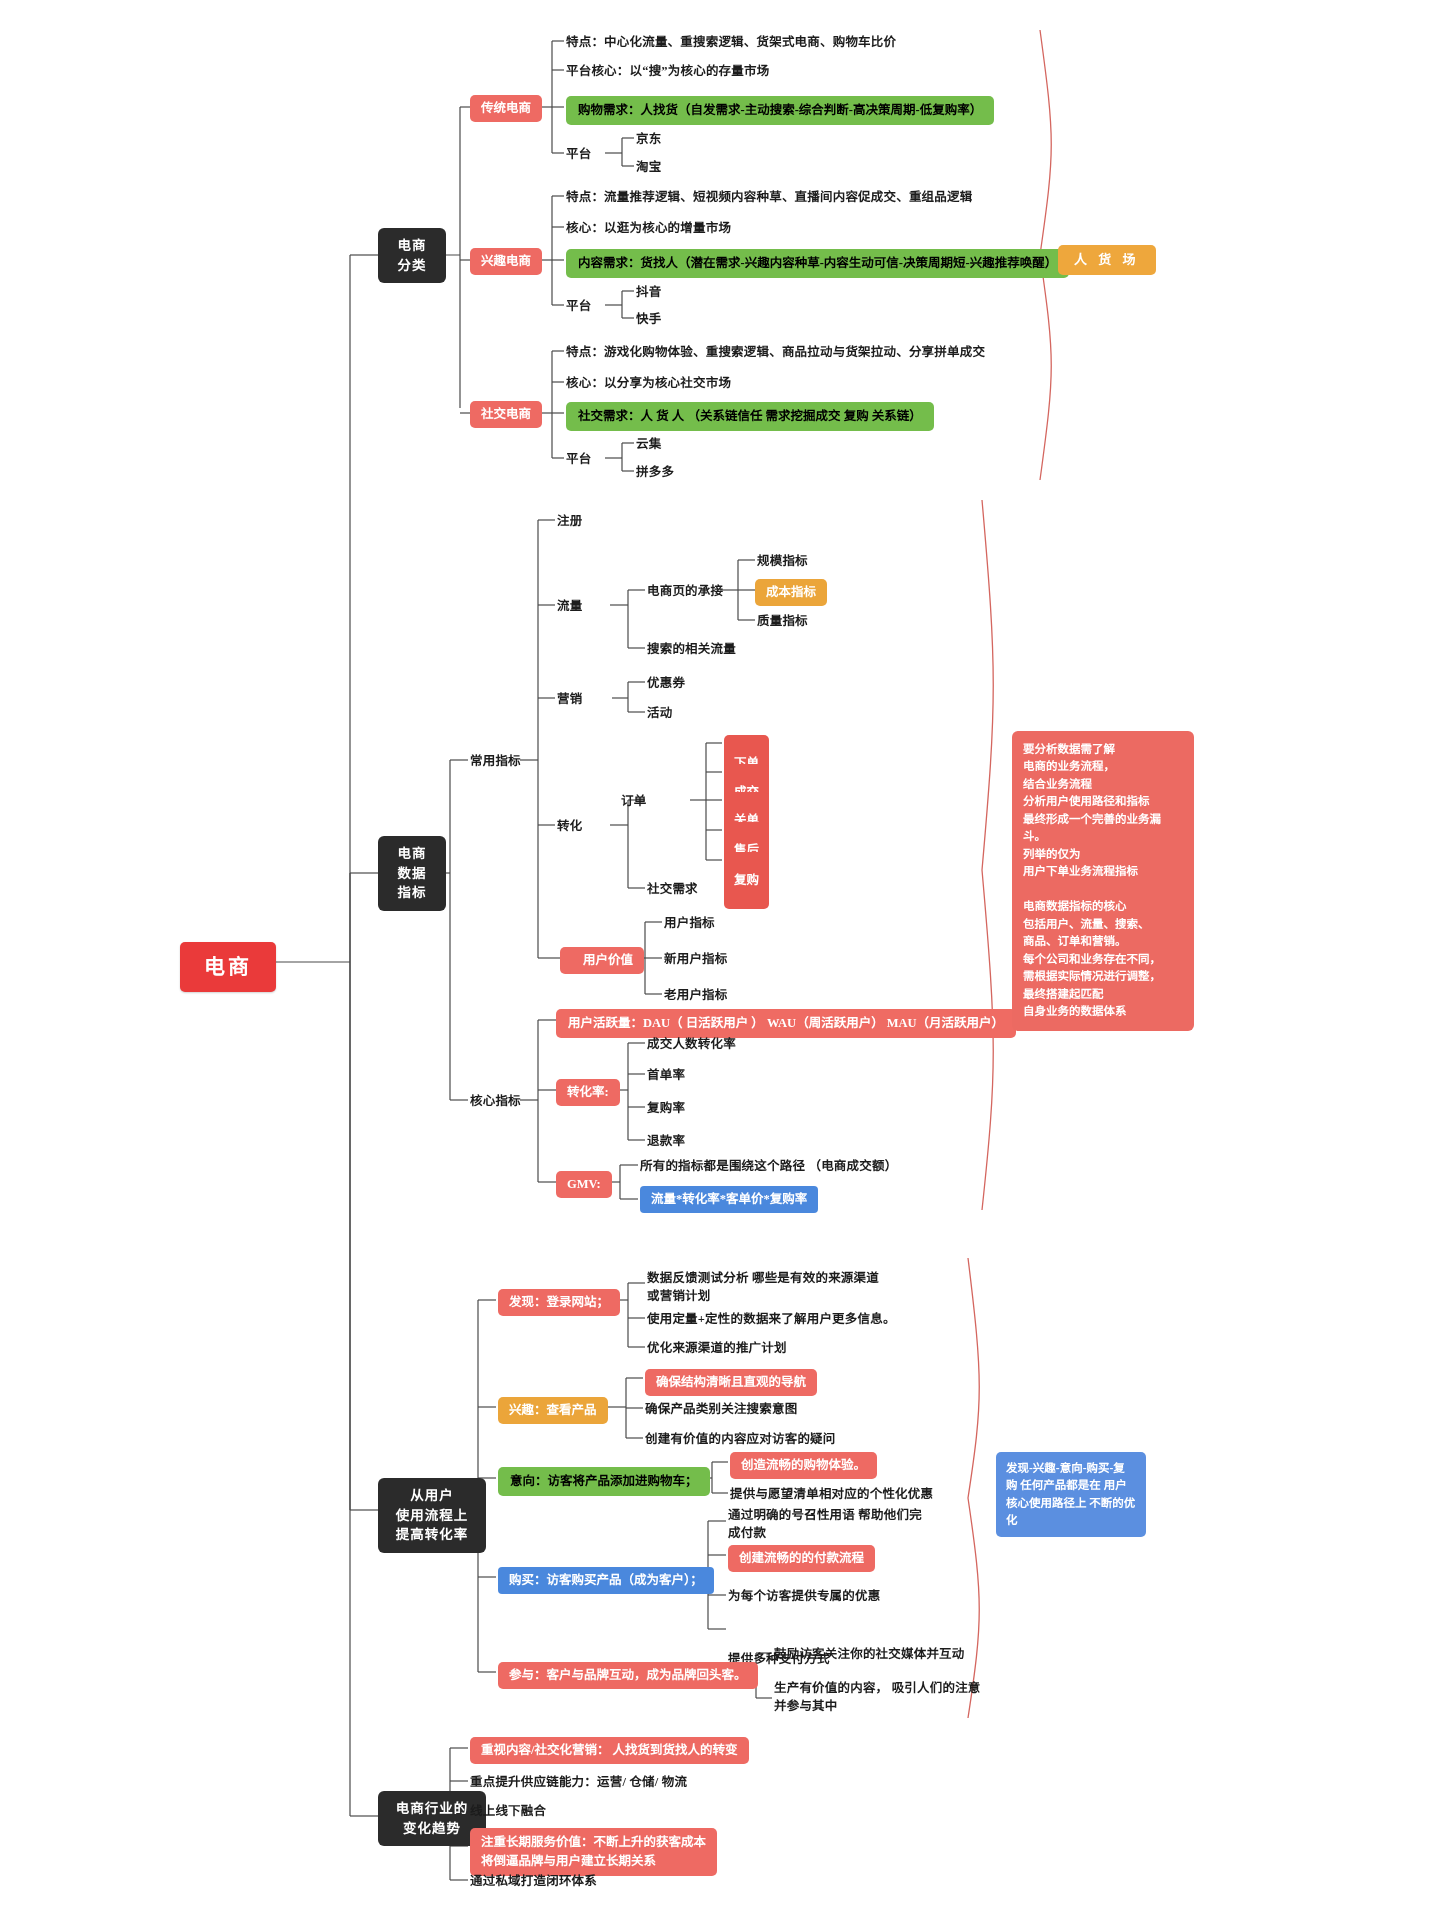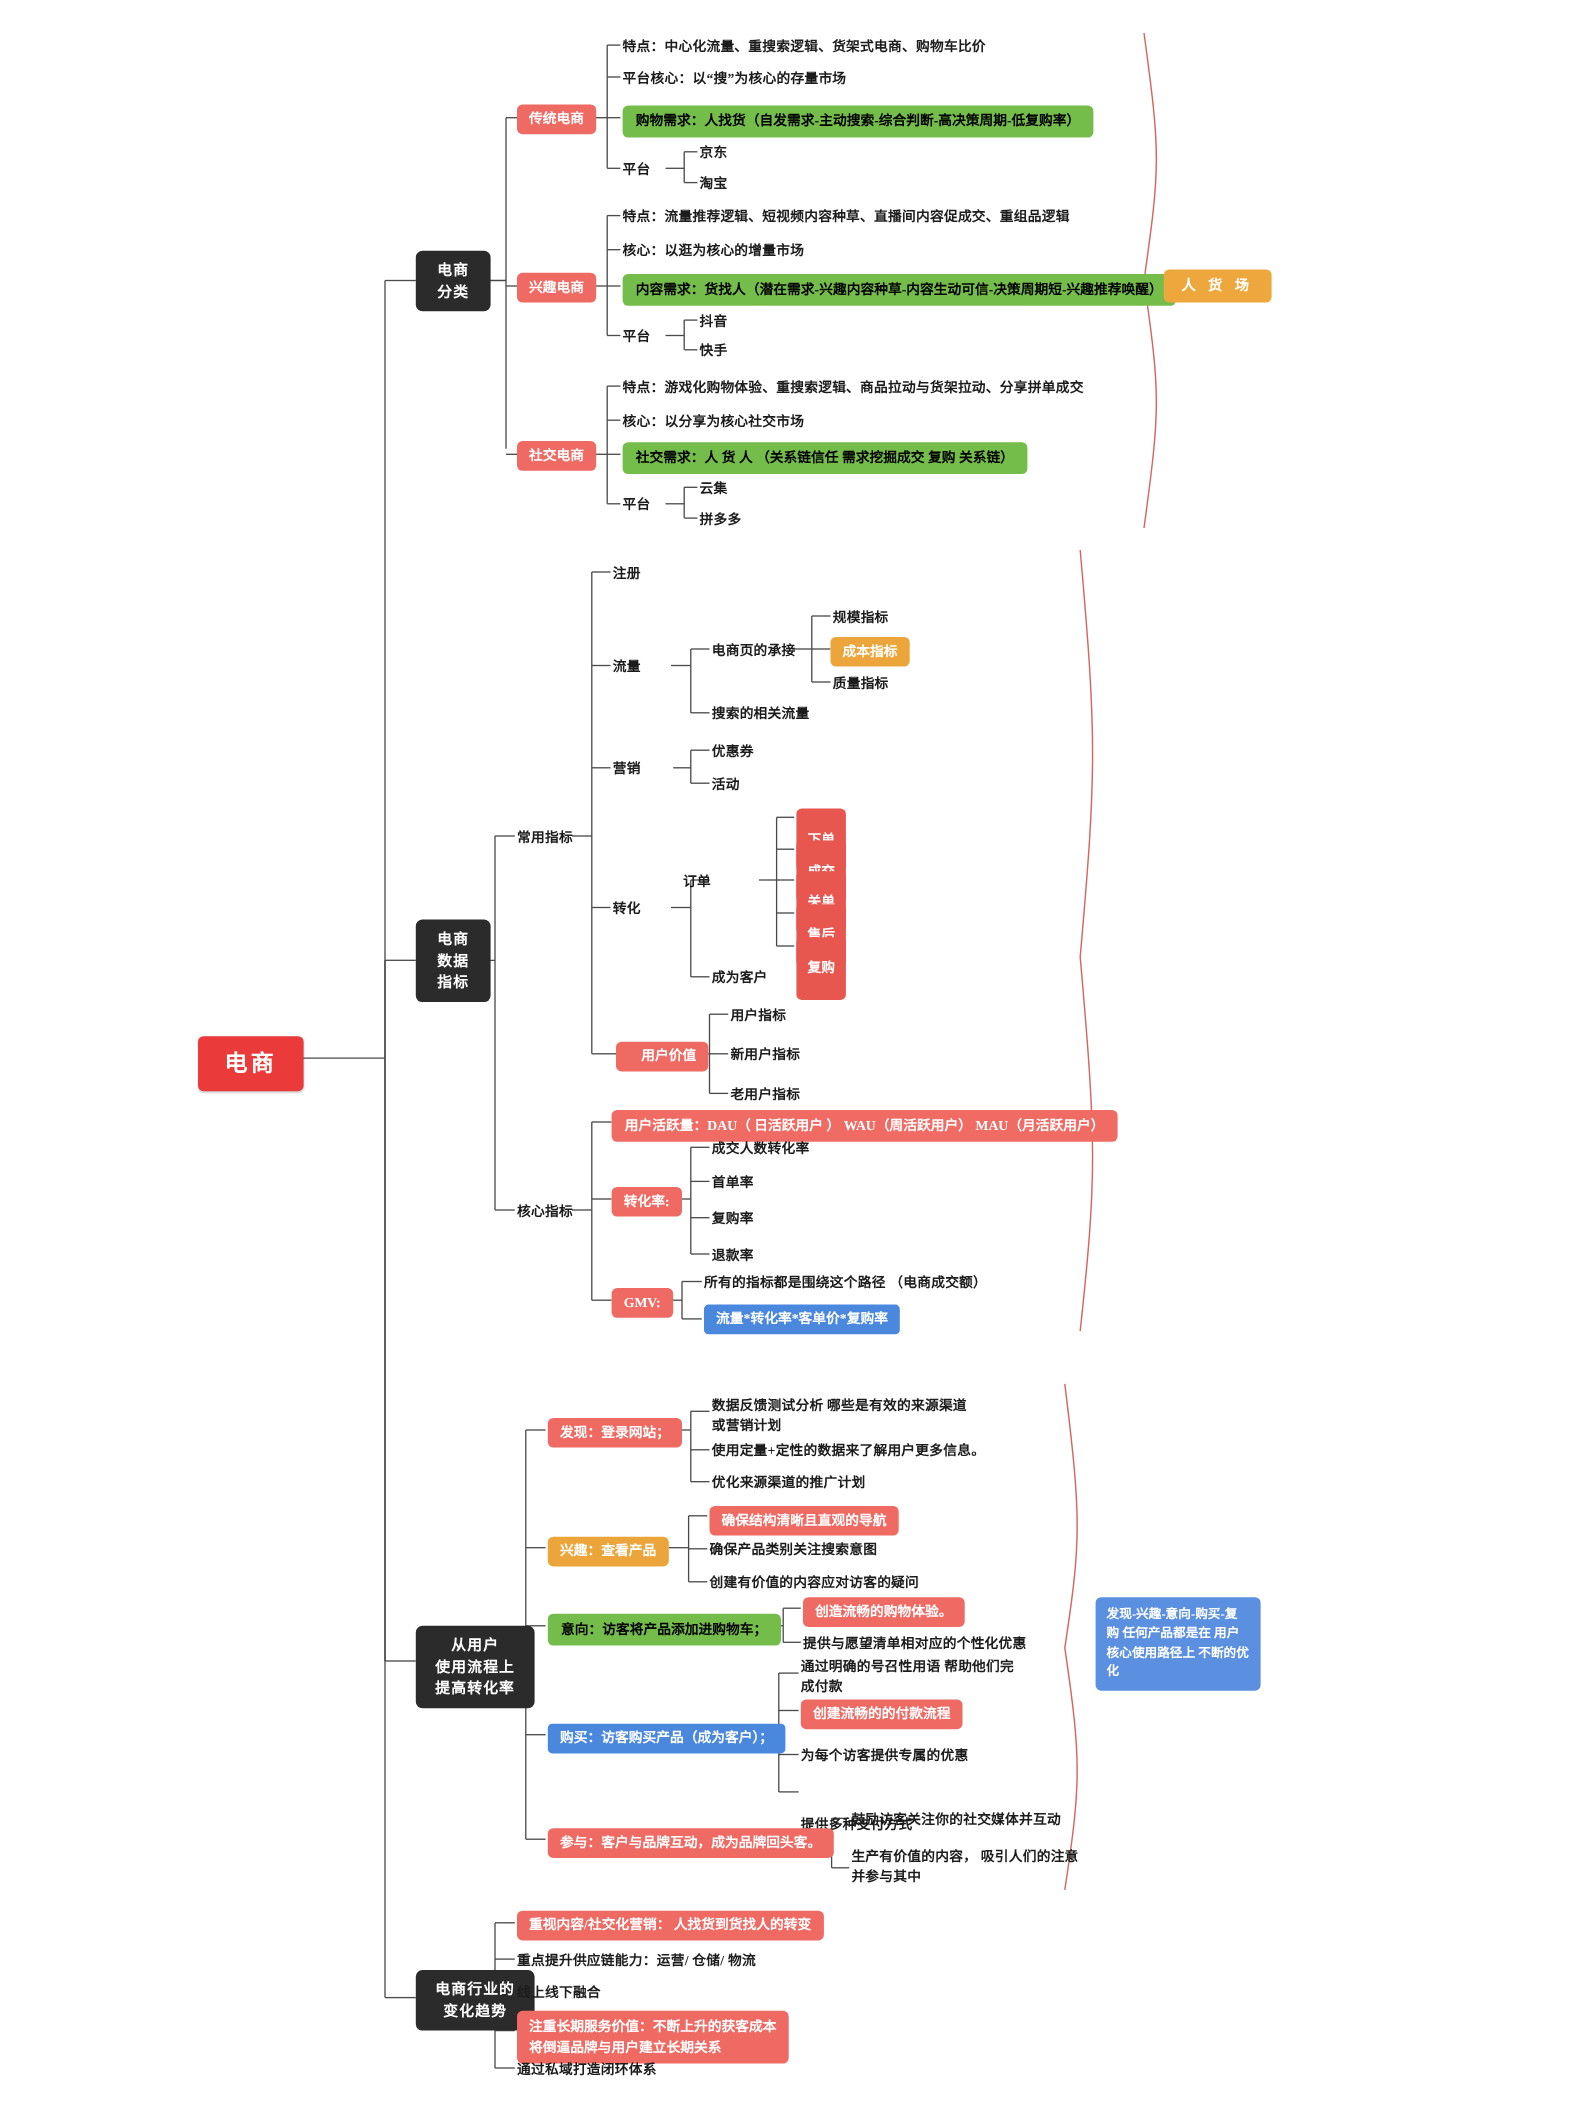--- a/index.html
+++ b/index.html
@@ -357,40 +357,55 @@
   <div class="node plain" style="left:647px; top:675px;">优惠券</div>
   <div class="node plain" style="left:647px; top:705px;">活动</div>
 
   <div class="node plain" style="left:557px; top:818px;">转化</div>
   <div class="node plain" style="left:621px; top:793px;">订单</div>
   <div class="node red-strong" style="left:724px; top:735px;">下单</div>
   <div class="node red-strong" style="left:724px; top:764px;text-align:right;">成交</div>
   <div class="node red-strong" style="left:724px; top:792px;">关单</div>
   <div class="node red-strong" style="left:724px; top:822px;">售后</div>
   <div class="node red-strong" style="left:724px; top:852px;">复购</div>
-  <div class="node plain" style="left:647px; top:881px;">成为客户</div>
+  <div class="node plain" style="left:647px; top:881px;">社交需求</div>
 
   <div class="node red" style="left:560px; top:947px;padding-left:23px;">用户价值</div>
   <div class="node plain" style="left:664px; top:915px;">用户指标</div>
   <div class="node plain" style="left:664px; top:951px;">新用户指标</div>
   <div class="node plain" style="left:664px; top:987px;">老用户指标</div>
 
   <div class="node plain" style="left:470px; top:1093px;">核心指标</div>
   <div class="node redbar" style="left:556px; top:1009px;">用户活跃量：DAU（ 日活跃用户 ）  WAU（周活跃用户）  MAU（月活跃用户）</div>
 
   <div class="node red" style="left:556px; top:1079px;">转化率:</div>
   <div class="node plain" style="left:647px; top:1036px;">成交人数转化率</div>
   <div class="node plain" style="left:647px; top:1067px;">首单率</div>
   <div class="node plain" style="left:647px; top:1100px;">复购率</div>
   <div class="node plain" style="left:647px; top:1133px;">退款率</div>
 
   <div class="node red" style="left:556px; top:1171px;">GMV:</div>
   <div class="node plain" style="left:640px; top:1158px;">所有的指标都是围绕这个路径 （电商成交额）</div>
   <div class="node blue" style="left:640px; top:1186px;">流量*转化率*客单价*复购率</div>
 
+  <div class="node note-red" style="left:1012px; top:731px; width:160px;">要分析数据需了解
+电商的业务流程，
+结合业务流程
+分析用户使用路径和指标
+最终形成一个完善的业务漏斗。
+列举的仅为
+用户下单业务流程指标
+
+电商数据指标的核心
+包括用户、流量、搜索、
+商品、订单和营销。
+每个公司和业务存在不同，
+需根据实际情况进行调整，
+最终搭建起匹配
+自身业务的数据体系</div>
 
   <div class="node blk" style="left:378px; top:1478px; width:82px;">
     <span>从用户<br>使用流程上<br>提高转化率</span>
   </div>
 
   <div class="node red" style="left:498px; top:1289px;">发现：登录网站；</div>
   <div class="node plain multiline" style="left:647px; top:1269px; width:240px;">数据反馈测试分析
 哪些是有效的来源渠道或营销计划</div>
   <div class="node plain" style="left:647px; top:1311px;">使用定量+定性的数据来了解用户更多信息。</div>
   <div class="node plain" style="left:647px; top:1340px;">优化来源渠道的推广计划</div>

